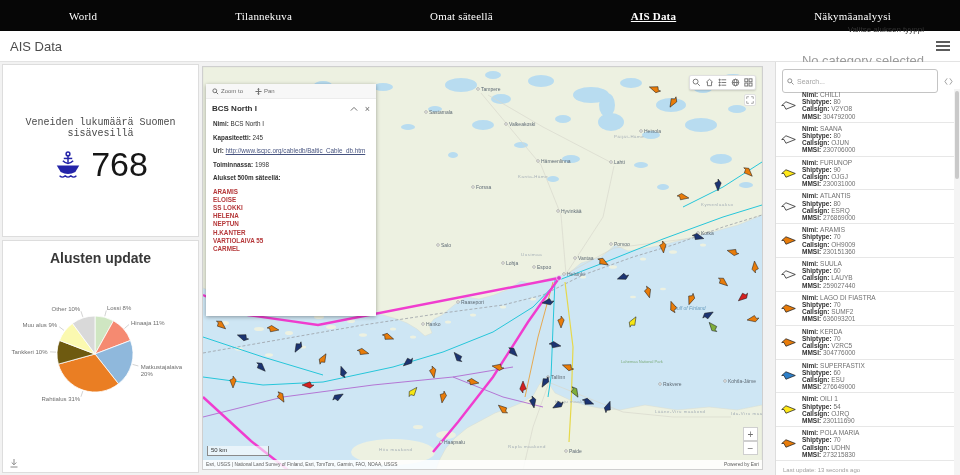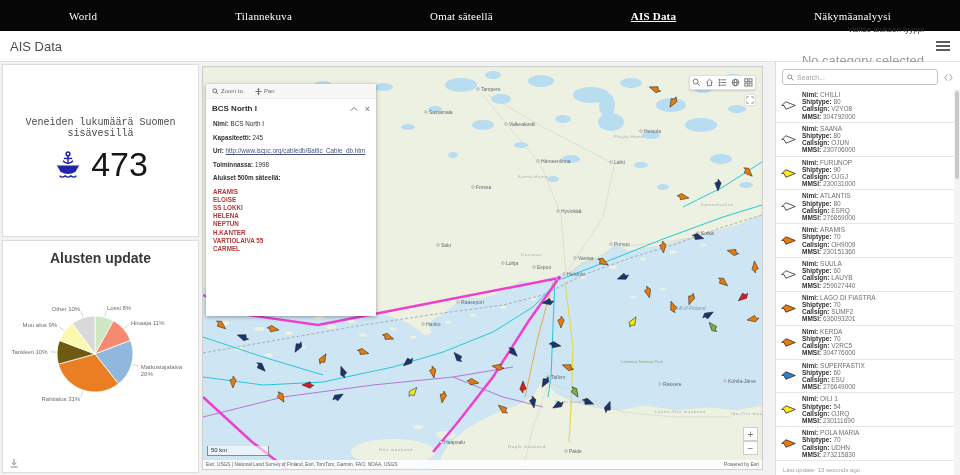--- a/index.html
+++ b/index.html
@@ -75,21 +75,21 @@
   .pfield b { font-weight:bold; }
   .plink { color:#46537f; text-decoration:underline; }
   .pships { margin-top:2px; }
   .pship { color:#b5383a; font-weight:bold; line-height:8.2px; cursor:pointer; }
 
   
   .rpanel { position:absolute; left:775px; top:62px; width:185px; height:413px; background:#fff;
     border-left:1px solid #ddd; }
   .searchrow { display:flex; align-items:center; padding:7px 6px 5px 6px; }
   .searchbox { flex:1; display:flex; align-items:center; border:1px solid #c4c4c4; border-radius:3px;
-    height:16px; padding:0 4px; background:#fff; }
+    height:24px; padding:0 4px; background:#fff; }
   .searchbox svg { width:7px; height:7px; stroke:#8a8a8a; fill:none; stroke-width:1.2; }
   .searchbox input { border:none; outline:none; flex:1; font-size:7px; color:#444; margin-left:3px;
     font-family:"Liberation Sans", sans-serif; }
   .searchbox input::placeholder { color:#a5a5a5; }
   .collapsebtn { width:12px; height:12px; margin-left:4px; display:flex; align-items:center; justify-content:center; cursor:pointer; }
   .collapsebtn svg { width:9px; height:9px; stroke:#9a9a9a; fill:none; stroke-width:1; }
   .shiplist { position:absolute; left:0; top:27px; bottom:12px; width:179px; overflow:hidden; }
   .shiprow { display:flex; align-items:center; border-top:1px solid #e7e7e7; padding:2px 2px 2px 4px;
     min-height:27.6px; cursor:pointer; }
   .shiprow:first-child { border-top:none; }
@@ -135,21 +135,21 @@
       <svg viewBox="0 0 32 32">
         <g stroke="#2424a8" stroke-width="1.6" fill="none">
           <circle cx="16" cy="4.2" r="2"></circle>
           <line x1="16" y1="6.2" x2="16" y2="13.5"></line>
           <line x1="11.5" y1="9" x2="20.5" y2="9"></line>
           <path d="M10.5,11.5 q5.5,5.5 11,0"></path>
         </g>
         <path d="M4,16.5 h24 l-4.2,7 q-7.8,4 -15.6,0 Z" fill="#2424a8"></path>
         <path d="M7,27.5 q3,2.8 6,0 q3,2.8 6,0 q3,2.8 6,0" stroke="#2424a8" stroke-width="1.4" fill="none"></path>
       </svg>
-      <div class="num">473</div>
+      <div class="num">768</div>
     </div>
   </section>
 
   <section class="card card-pie">
     <h3>Alusten update</h3>
     <svg id="pie-svg" width="195" height="168" viewBox="0 0 195 168">
         <path d="M92,84 L92,46 A38,38 0 0 1 110.47547597181781,50.793723671348175 Z" fill="#cfe6c2" stroke="#fff" stroke-width="0.8"></path>
         <line x1="101.7947715000621" y1="46.25000064554211" x2="103.30165942314856" y2="40.442308437163966" stroke="#b5b5b5" stroke-width="0.6"></line>
         <text x="103.92952939110127" y="40.02243668367308" text-anchor="start" font-size="6" fill="#6e6e6e">Lossi 8%</text>
         <path d="M92,84 L110.47547597181781,50.793723671348175 A38,38 0 0 1 127.49761869007406,70.43832357950888 Z" fill="#f58a71" stroke="#fff" stroke-width="0.8"></path>

